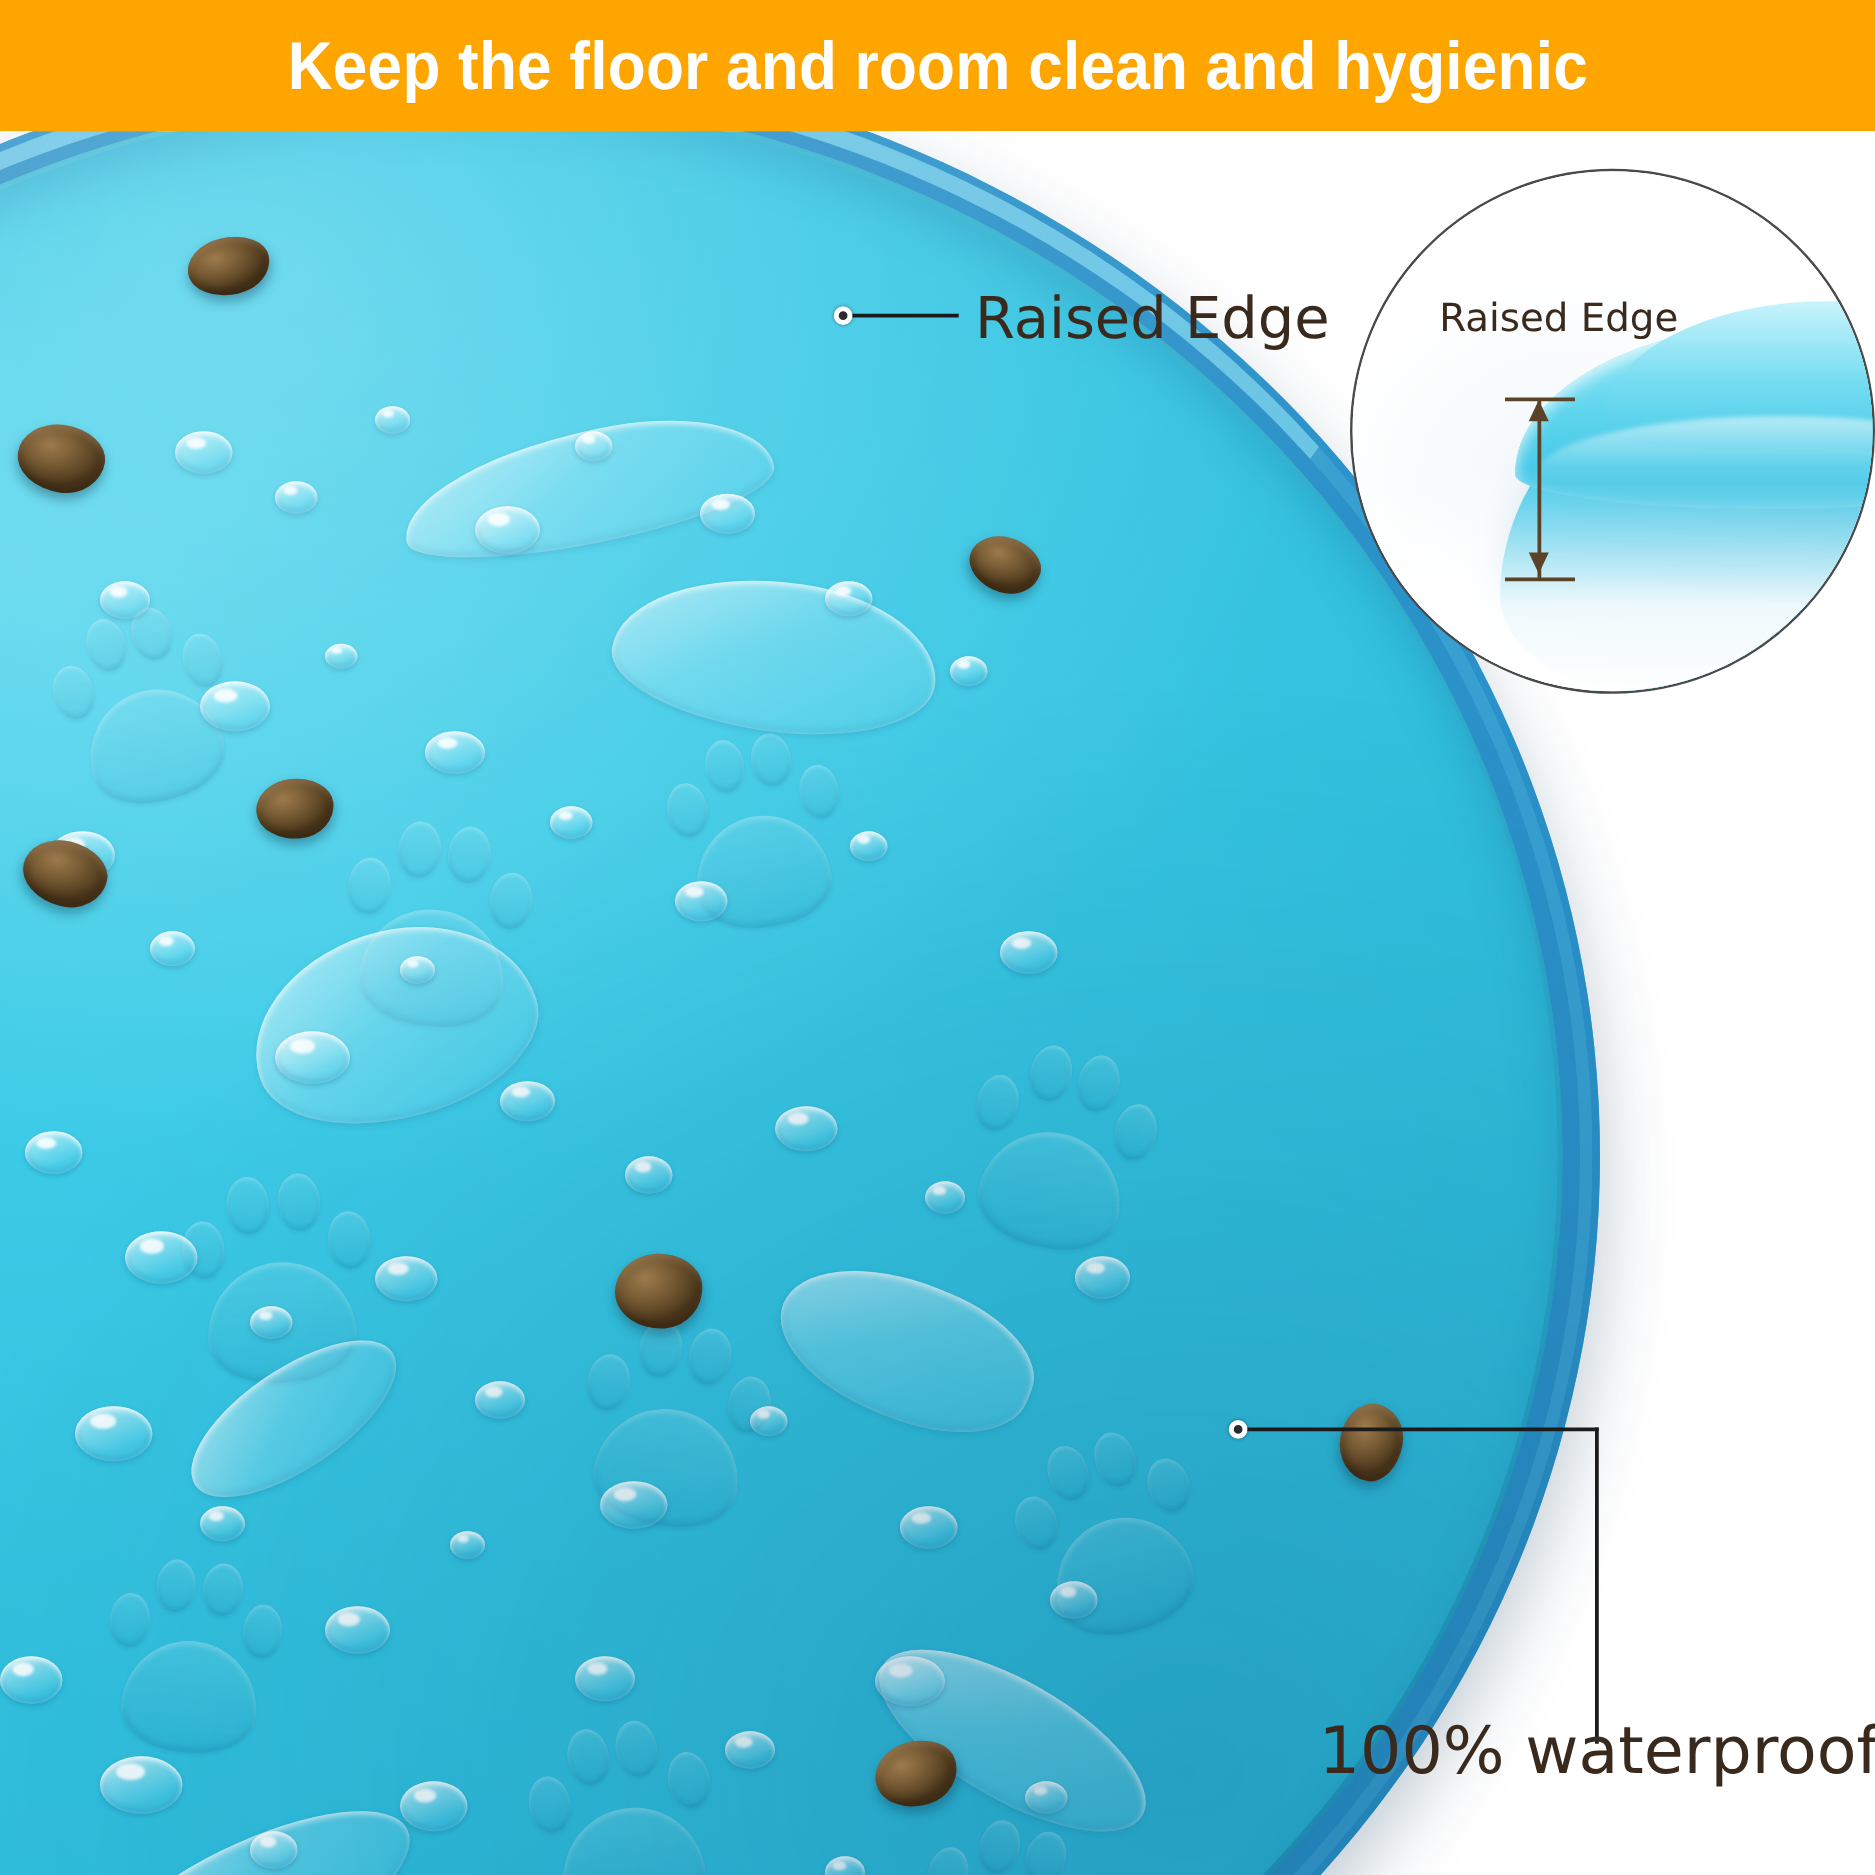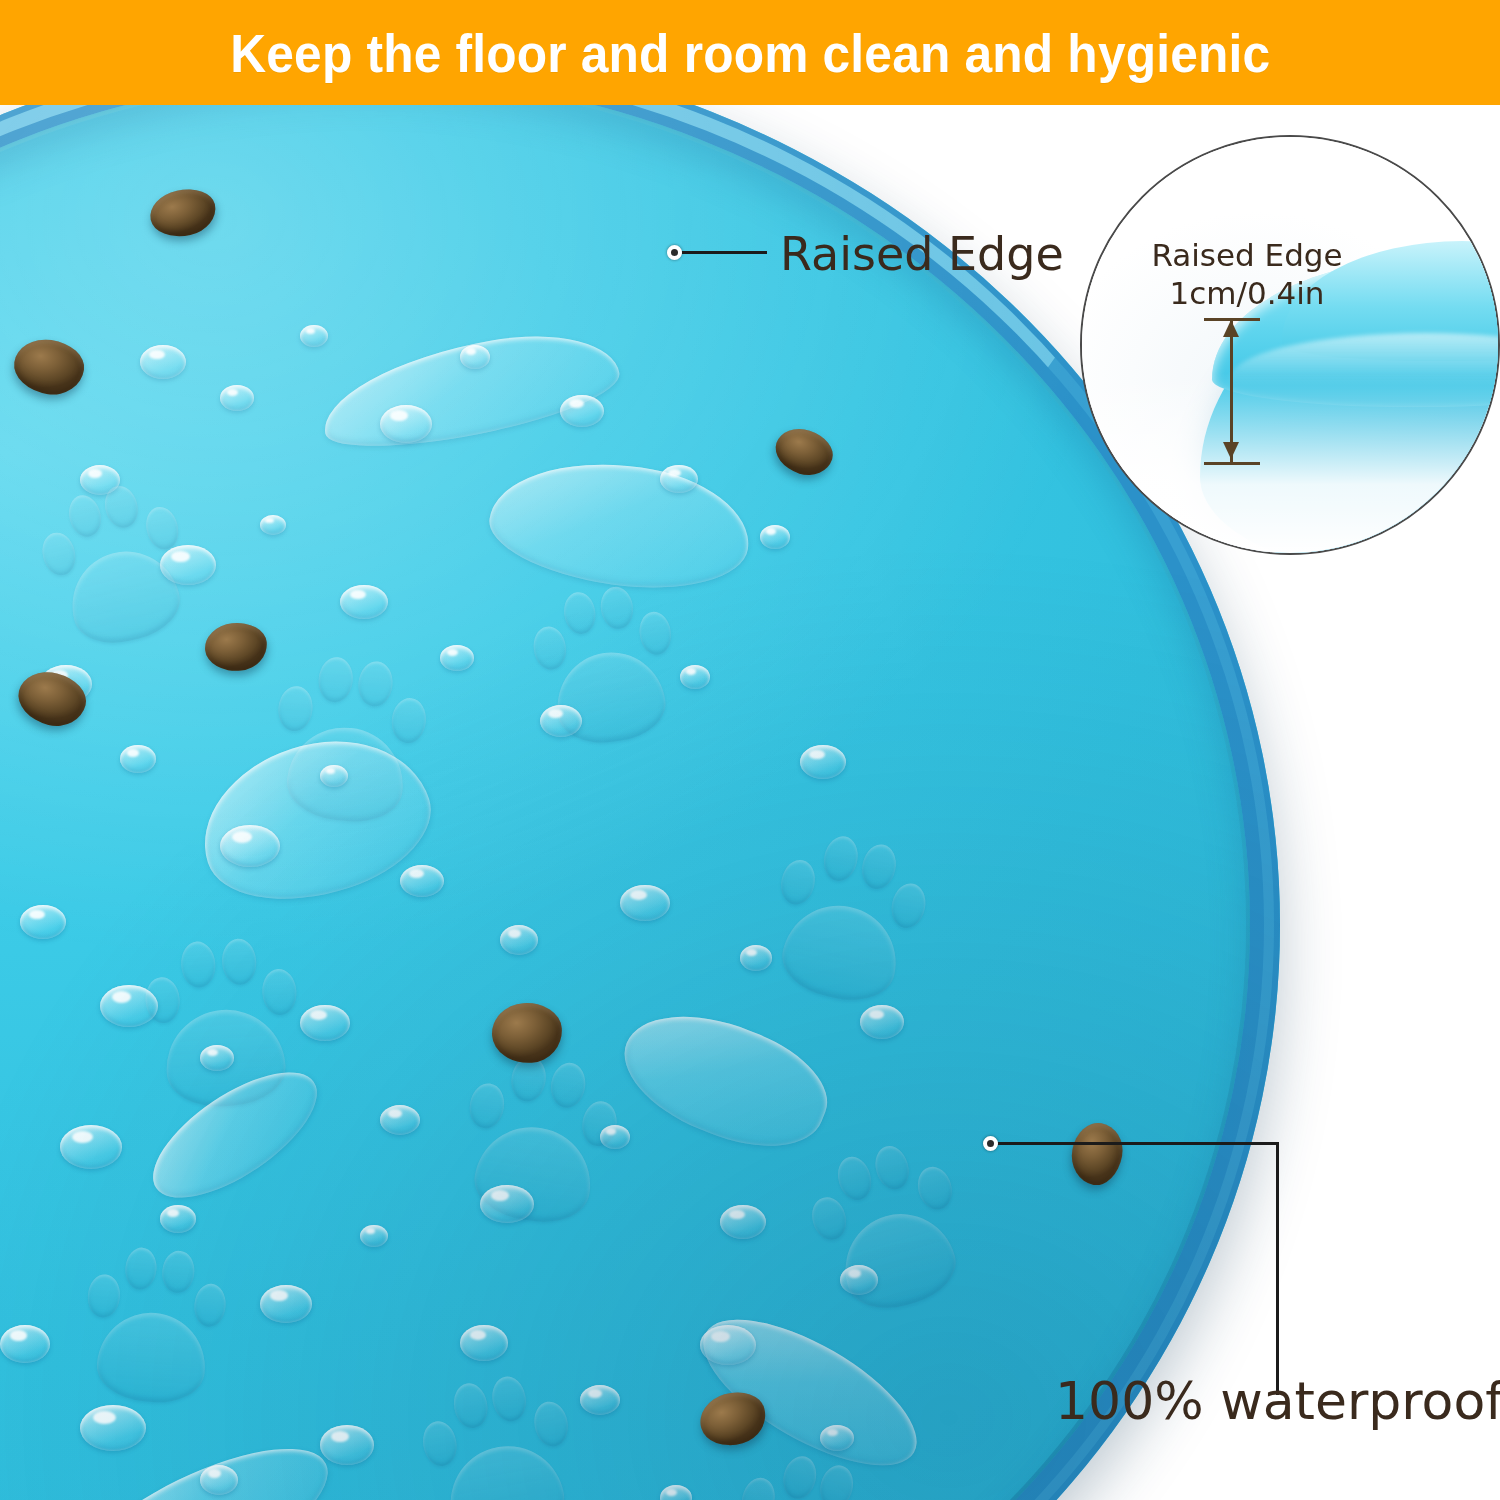--- a/index.html
+++ b/index.html
@@ -295,21 +295,20 @@
 <div id="inset">
   <div id="inset-bg"></div>
   <div id="edge-band"></div>
   <div id="edge-top"></div>
   <div id="edge-inner"></div>
   <div id="edge-groove"></div>
   <div id="inset-fade"></div>
 
   <div id="inset-text">
     <div>Raised Edge</div>
-    <div>1cm/0.4in</div>
   </div>
 
   <div id="dim">
     <div class="dim-tick" id="tick-top"></div>
     <div id="dim-line"></div>
     <div class="dim-arrow" id="arr-up"></div>
     <div class="dim-arrow" id="arr-dn"></div>
     <div class="dim-tick" id="tick-bot"></div>
   </div>
 </div>

